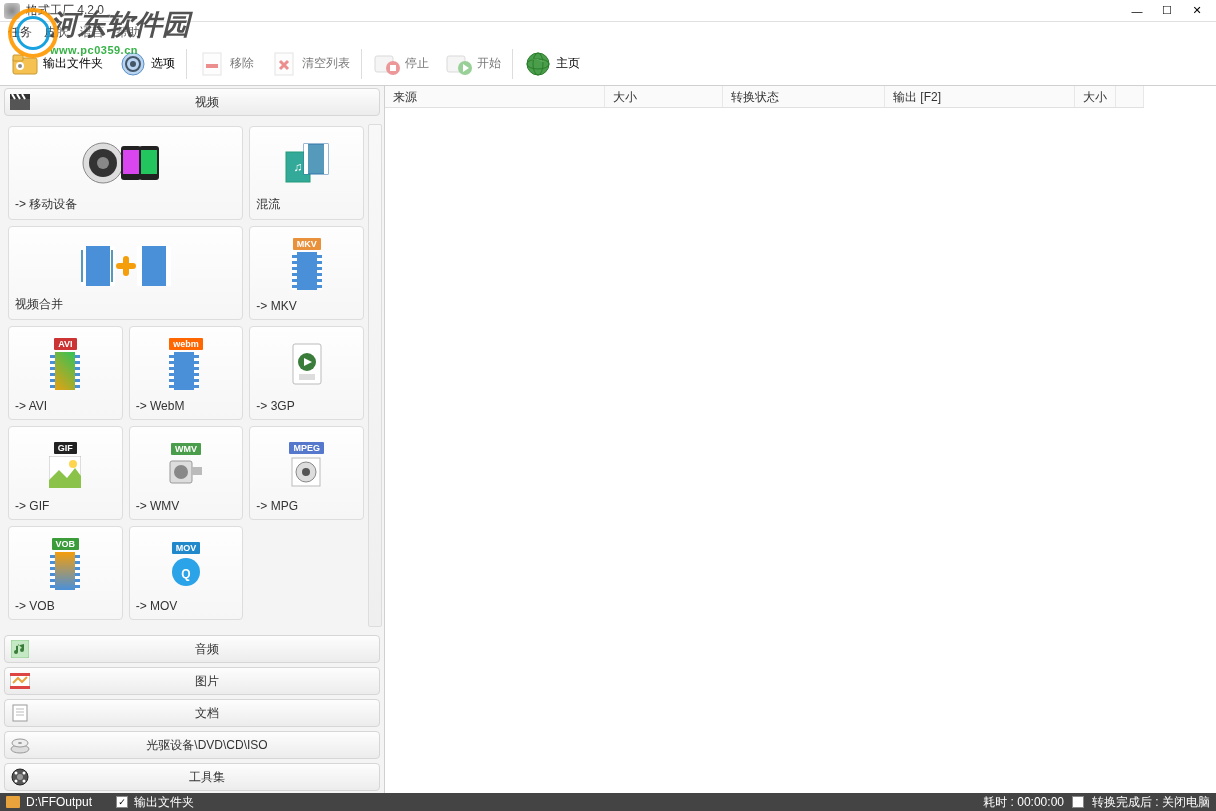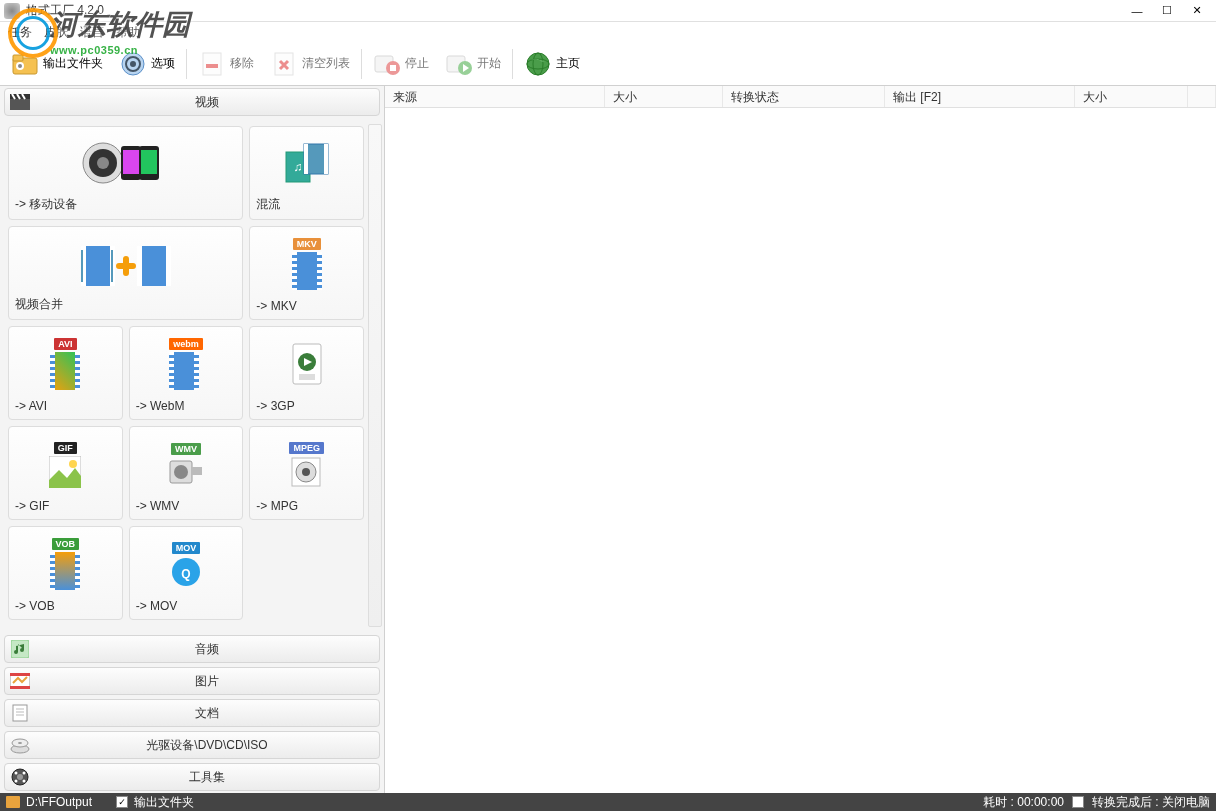--- a/index.html
+++ b/index.html
@@ -26,21 +26,21 @@
 
 .toolbar { height: 44px; display: flex; align-items: center; padding: 2px 4px; background: #fff; border-bottom: 1px solid #d0d0d0; gap: 2px; }
 .tool-item { display: flex; align-items: center; gap: 4px; padding: 2px 6px; cursor: pointer; border: 1px solid transparent; border-radius: 2px; }
 .tool-icon { width: 28px; height: 28px; display: flex; align-items: center; justify-content: center; }
 .tool-item.disabled { opacity: 0.55; }
 .tsep { width: 1px; height: 30px; background: #ddd; margin: 0 2px; }
 
 
 .main { display: flex; height: 707px; }
 .left-panel { width: 385px; background: #f4f4f4; display: flex; flex-direction: column; border-right: 1px solid #d0d0d0; }
-.right-panel { flex: 1; background: #fff; display: flex; flex-direction: column; }
+.right-panel { flex: 1; background: #fff; display: flex; flex-direction: row; }
 
 
 .cat-header { height: 28px; display: flex; align-items: center; background: linear-gradient(#fdfdfd,#ececec); border: 1px solid #d6d6d6; border-radius: 4px; margin: 2px 4px; cursor: pointer; }
 .cat-header .cat-icon { width: 22px; height: 22px; margin: 0 4px; display:flex;align-items:center;justify-content:center; }
 .cat-header .cat-label { flex: 1; text-align: center; color: #333; }
 
 
 .video-area { flex: 1; overflow-y: auto; padding: 6px 2px; position: relative; }
 .video-scroll { position:absolute; right:2px; top:6px; bottom:6px; width:14px; background:linear-gradient(#f8f8f8,#efefef); border:1px solid #ddd; border-radius:2px; }
 .vgrid { display: grid; grid-template-columns: repeat(3, 1fr); gap: 6px; padding: 2px 18px 2px 6px; }

